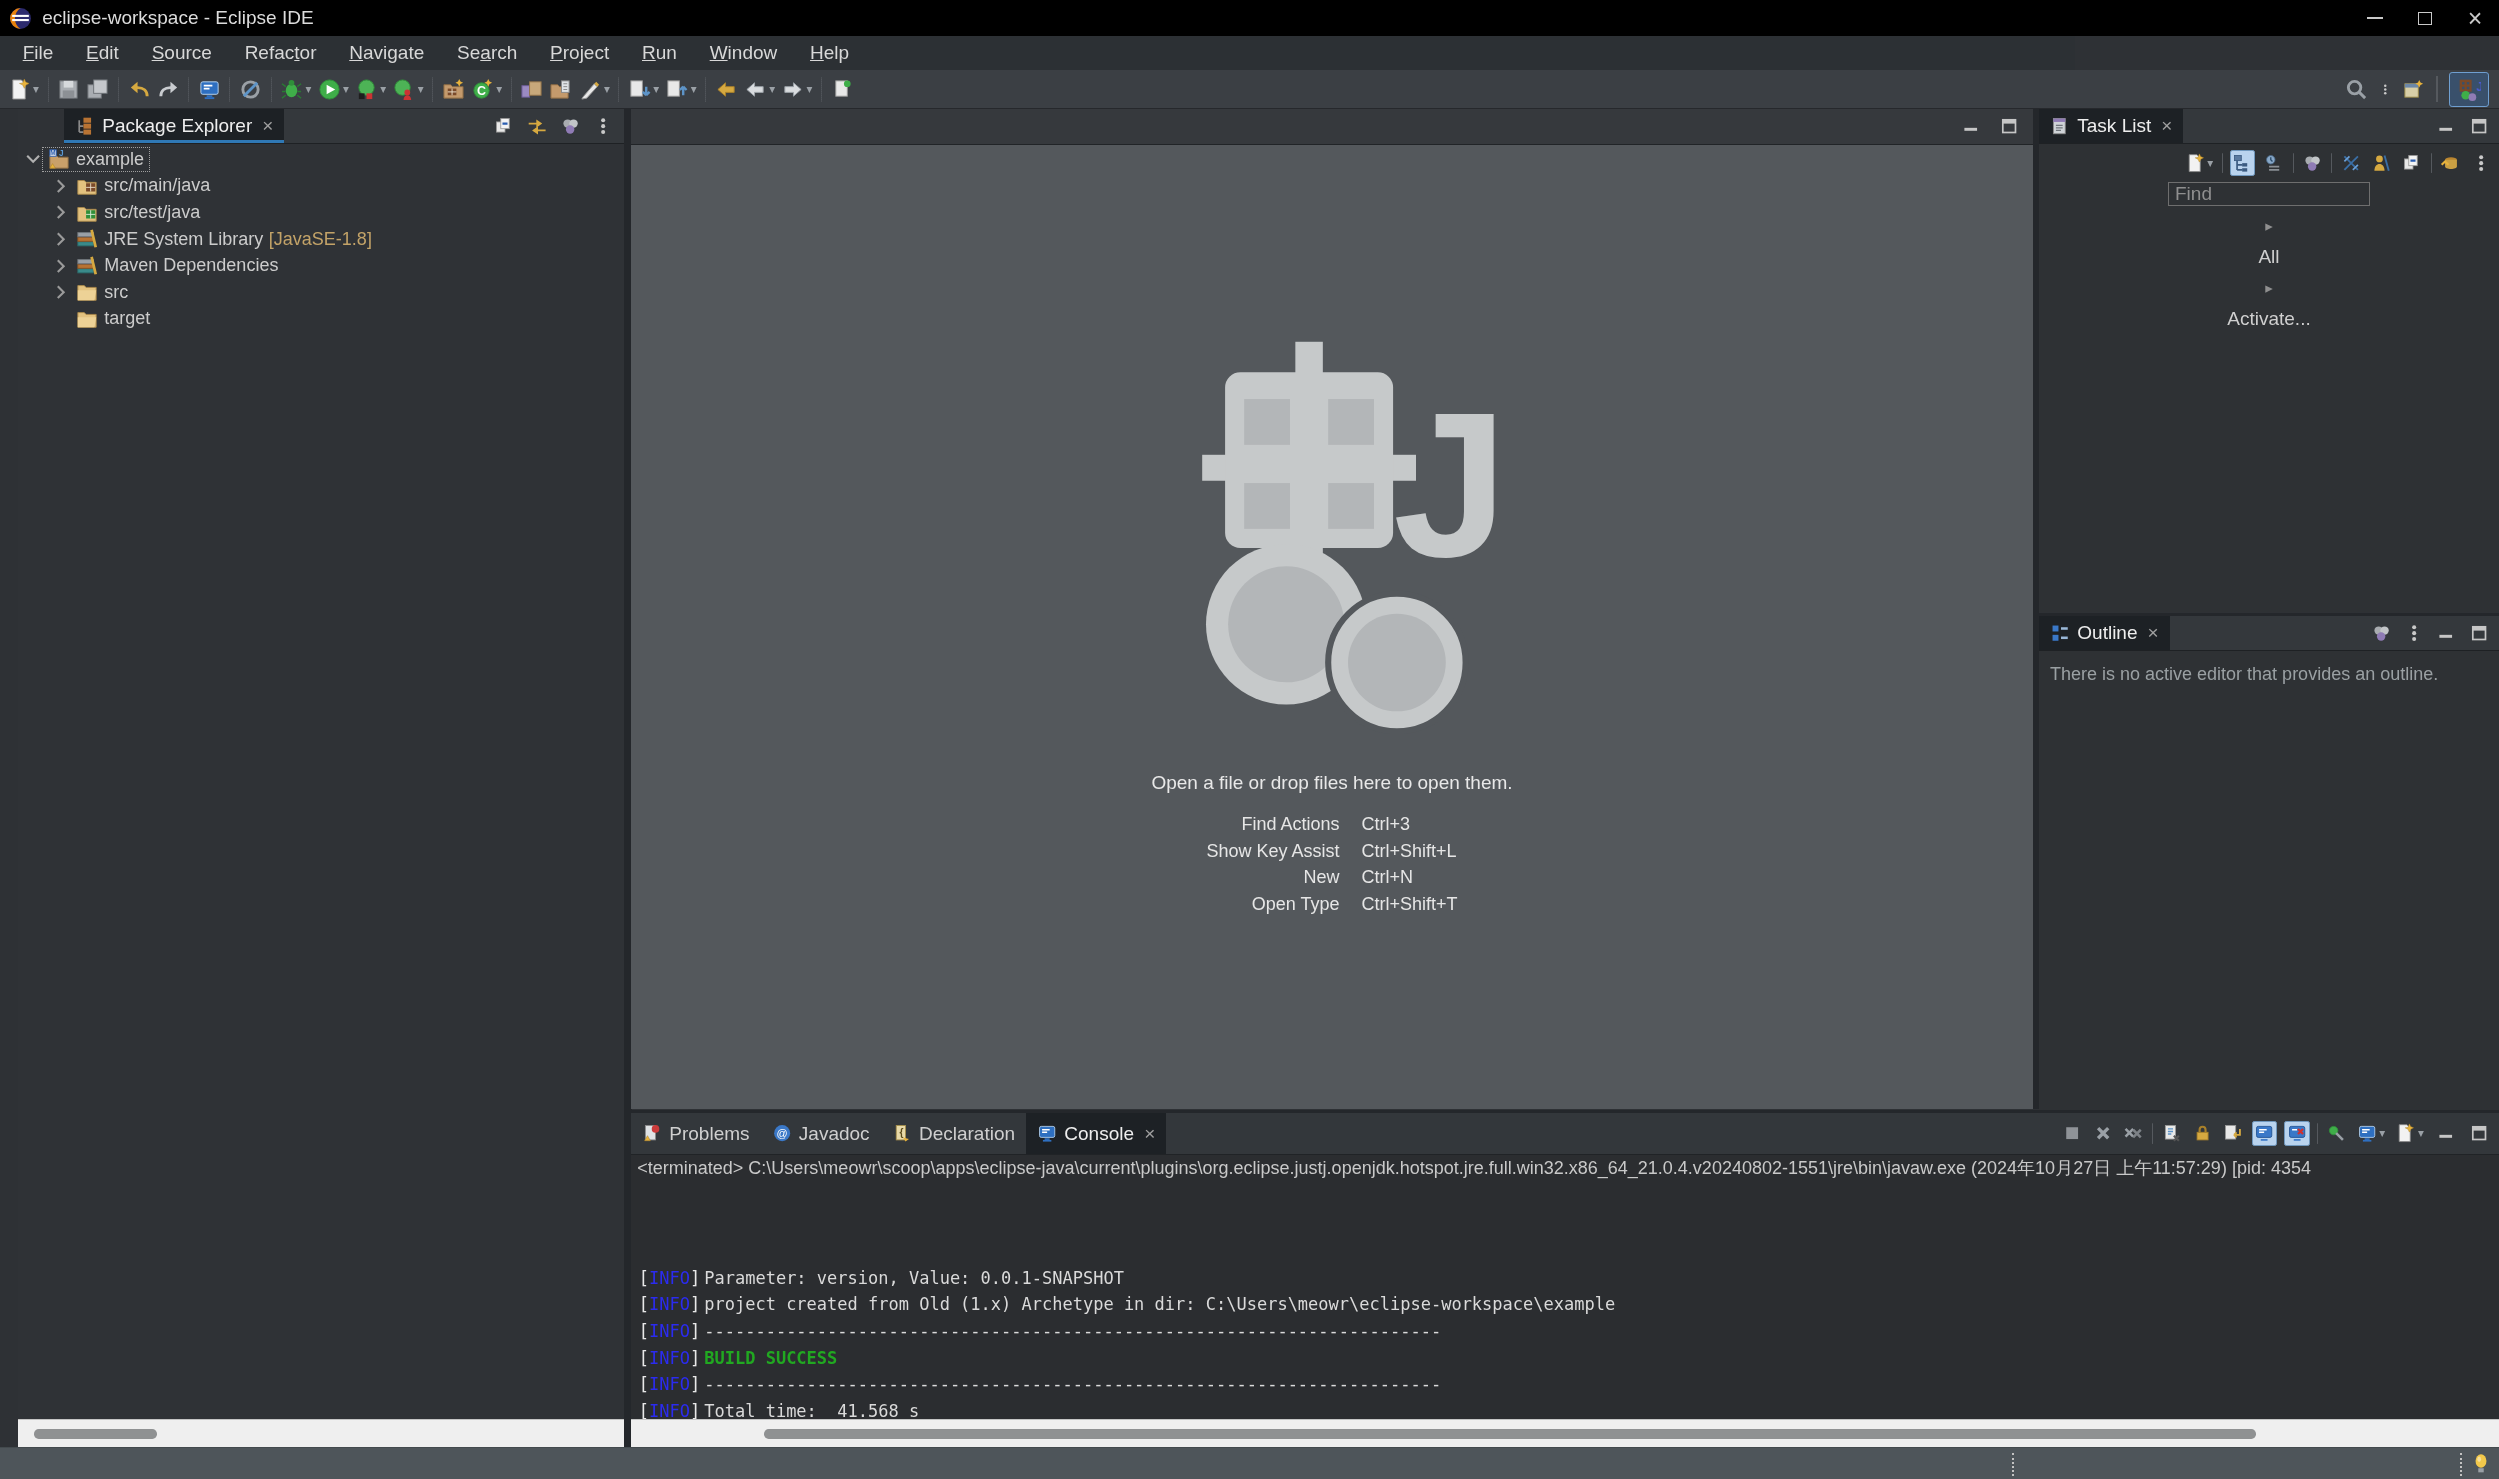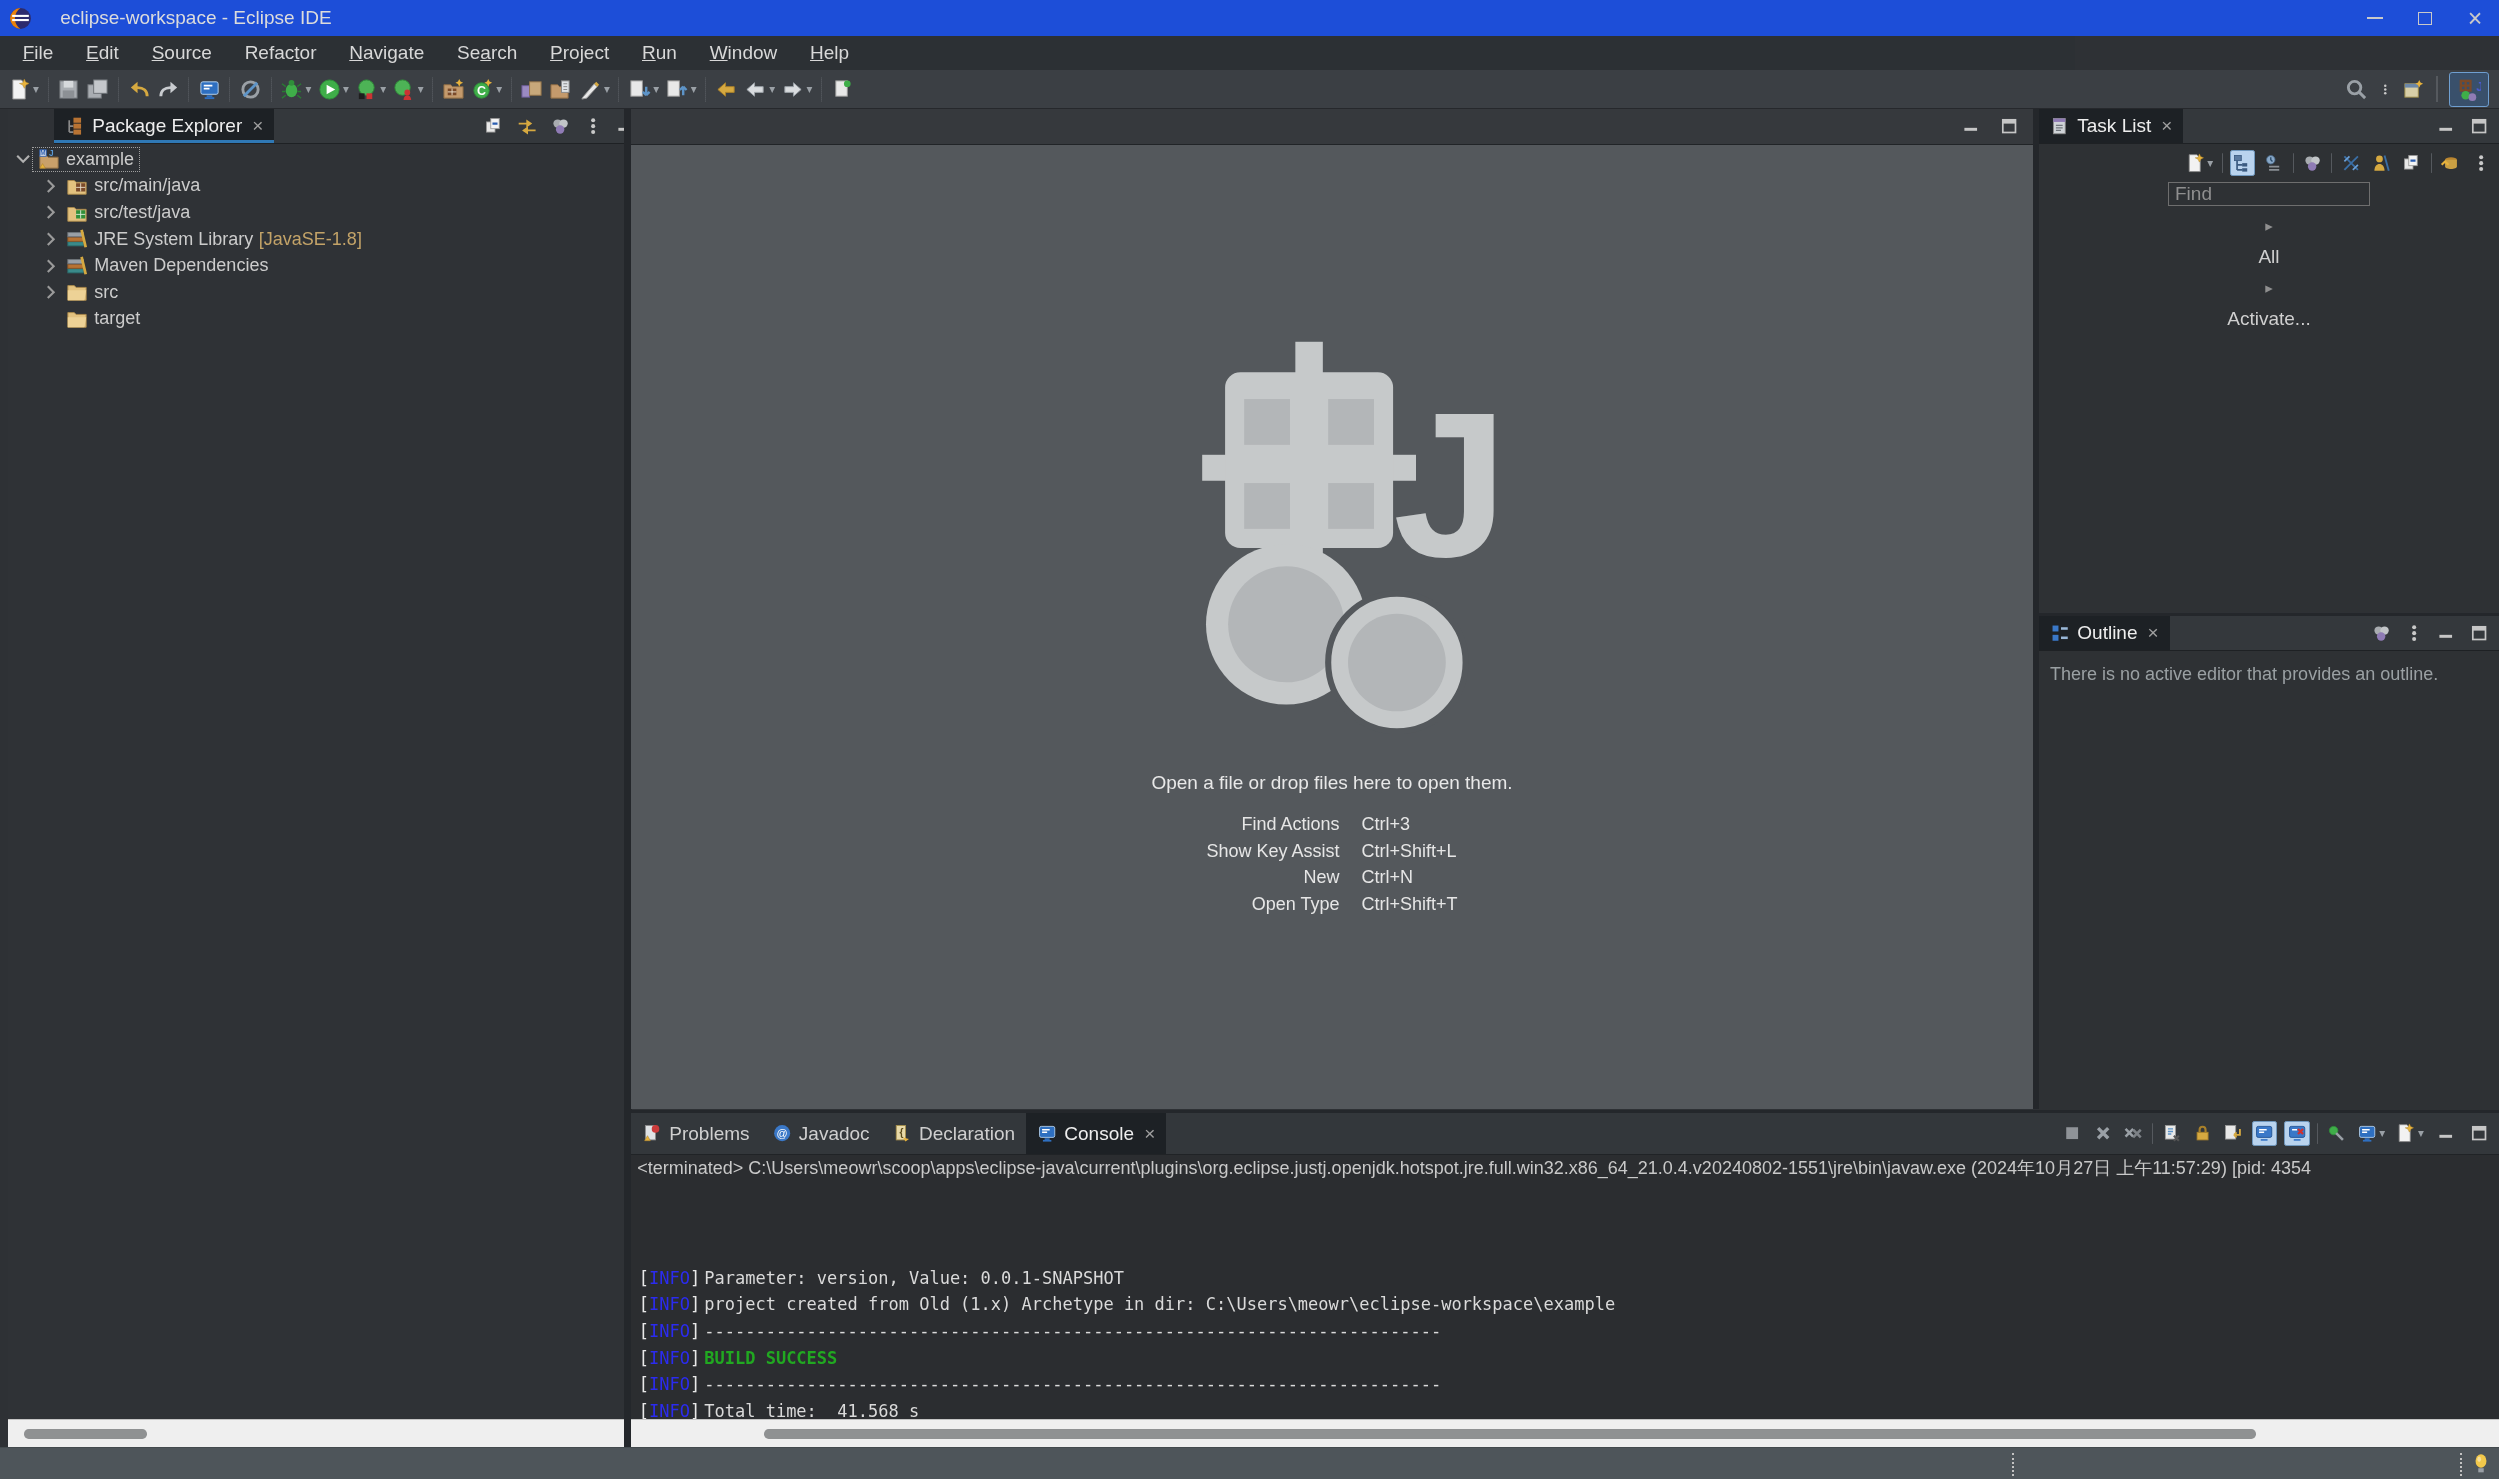--- a/index.html
+++ b/index.html
@@ -1,22 +1,22 @@
 <!DOCTYPE html>
 <html style="font-size:12.5px"><head>
 <meta charset="utf-8">
 <style>
   html,body{margin:0;padding:0;}
   body{width:2500px;height:1479px;position:relative;overflow:hidden;background:#2e3135;
        font-family:"Liberation Sans",sans-serif;-webkit-font-smoothing:antialiased;}
   svg text{font-family:"Liberation Sans",sans-serif;}
 
   
-  .titlebar{position:absolute;left:0;top:0;width:2500px;height:36px;background:#1d4ed8;
-            display:flex;align-items:center;color:#dcdcdc;font-size:19px;gap:18px;}
+  .titlebar{position:absolute;left:0;top:0;width:2500px;height:36px;background:#000000;
+            display:flex;align-items:center;color:#dcdcdc;font-size:19px;}
   .titlebar .logo{width:25px;height:25px;margin:0 9.4px 0 7.8px;}
   .wincontrols{margin-left:auto;display:flex;height:36px;}
   .wbtn{width:50px;height:36px;display:flex;align-items:center;justify-content:center;color:#c9c9c9;}
   .glyph-min{width:15.6px;height:1.6px;background:#c9c9c9;}
   .glyph-max{width:12.5px;height:11px;border:1.6px solid #c9c9c9;}
   .glyph-close{font-size:25px;line-height:25px;}
 
   .menubar{position:absolute;left:0;top:36px;width:2075px;height:34px;background:#2c3034;
            display:flex;align-items:center;padding-left:6.3px;box-sizing:border-box;}
   .mitem{padding:0 16.4px;font-size:19px;color:#d8d8d8;cursor:default;}
@@ -40,21 +40,21 @@
   .vtab.active{background:#1d2125;color:#eeeeee;}
   .vtab.accent{box-shadow:inset 0 -3.1px 0 0 #2f78b5;}
   .vtclose{font-size:19px;color:#9f9f9f;margin-left:3.1px;}
   .vticons{margin-left:auto;display:flex;align-items:center;gap:9.4px;padding-right:7.8px;}
   .vic{display:flex;align-items:center;padding:1.6px;border-radius:2.3px;}
   .vic svg{width:20.3px;height:20.3px;}
   .vic.on{background:#b9d3ee;border:0.8px solid #6f97bd;}
   .vic.sep{width:0;height:20.3px;border-left:0.8px solid #55595e;padding:0;}
 
   
-  .pkg{position:absolute;left:8px;top:109px;width:624px;height:1338px;background:#2f3236;padding-left:46px;}
+  .pkg{position:absolute;left:18px;top:109px;width:624px;height:1338px;background:#2f3236;padding-left:46px;}
   .tree{position:absolute;left:0;top:34px;right:0;bottom:28px;overflow:hidden;padding-top:3.1px;}
   .trow{height:26.6px;display:flex;align-items:center;font-size:18px;color:#cccccc;white-space:nowrap;}
   .trow[data-ind="0"]{padding-left:4.7px;}
   .trow[data-ind="1"]{padding-left:33px;}
   .texp{width:20.3px;height:20.3px;flex:0 0 20.3px;}
   .titem{display:flex;align-items:center;padding:0.8px 4.7px 0.8px 1.6px;}
   .titem.sel{outline:0.8px dotted #a0a0a0;}
   .ticon{width:22px;height:22px;margin:0 6.3px 0 3.1px;}
   .tsuffix{color:#c3a368;margin-left:5.5px;}
 

